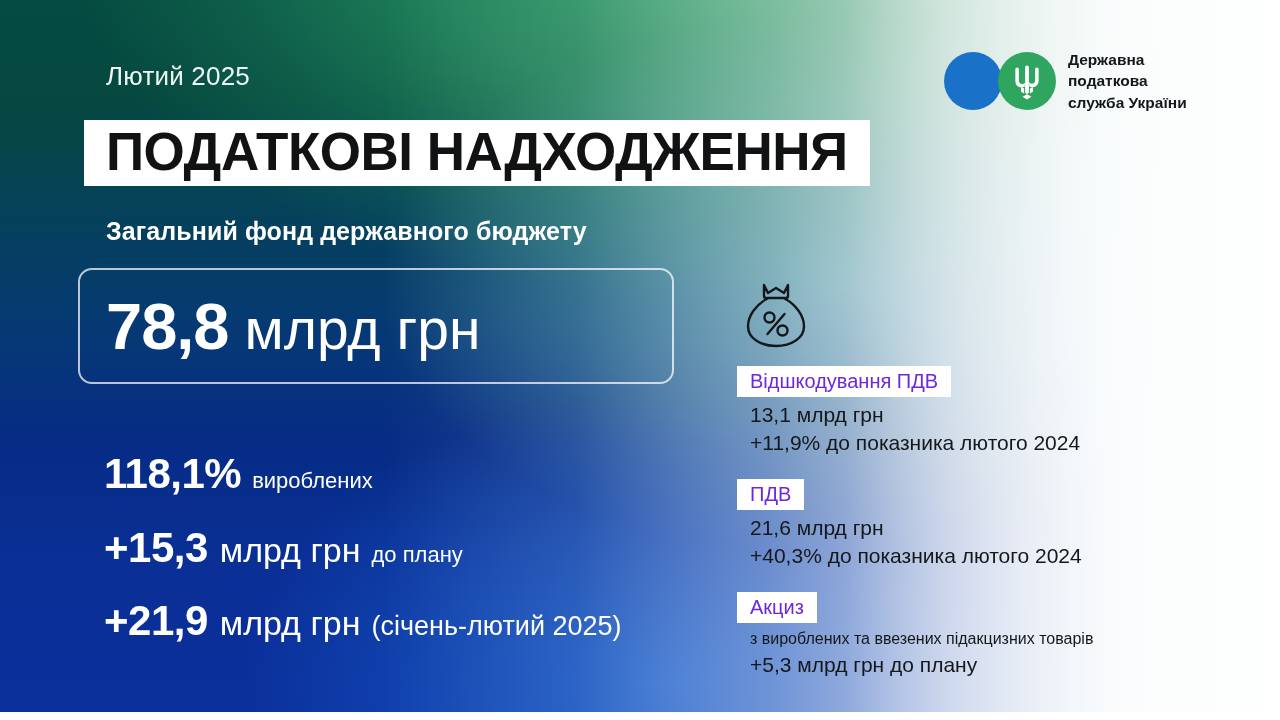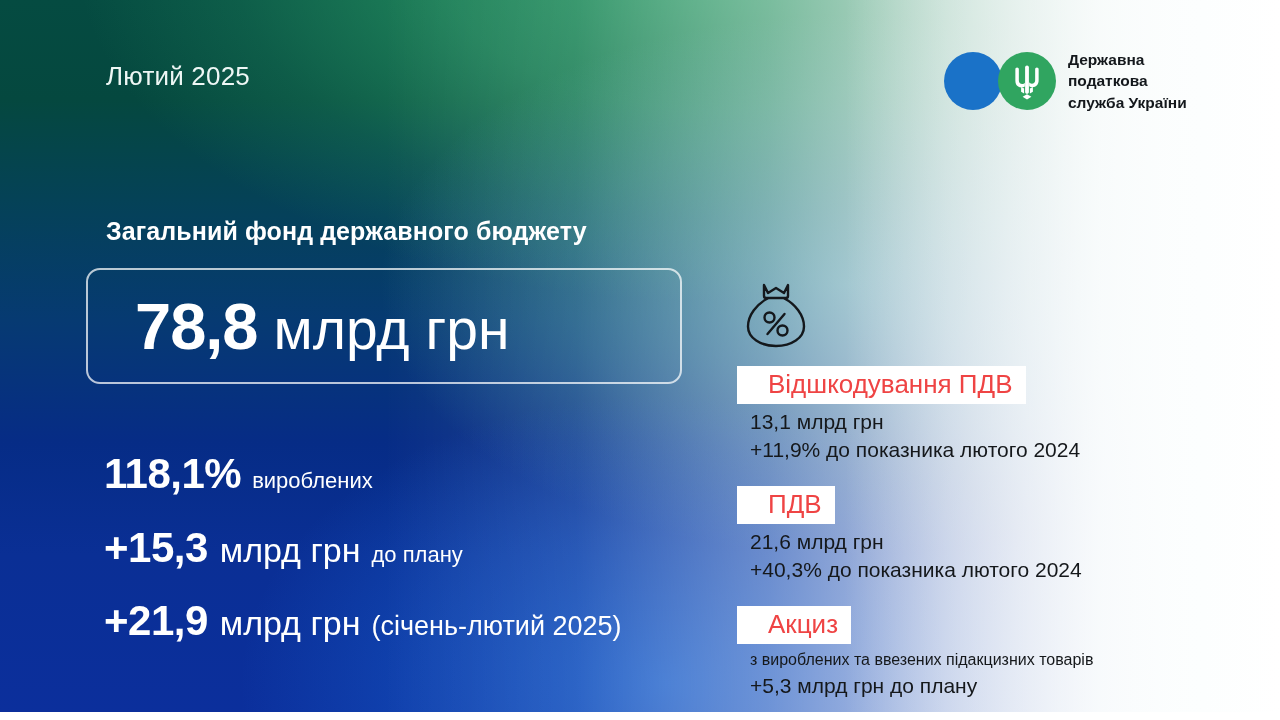--- a/index.html
+++ b/index.html
@@ -119,30 +119,29 @@
     font-size: 25px;
     font-weight: 700;
     color: #ffffff;
     letter-spacing: 0.1px;
     white-space: nowrap;
   }
 
   
   .hero-box {
     position: absolute;
-    left: 86px;
+    left: 78px;
     top: 268px;
     width: 596px;
     height: 116px;
     border: 2px solid rgba(255,255,255,0.72);
     border-radius: 14px;
     box-sizing: border-box;
     display: flex;
     align-items: center;
-    padding-left: 21px;
   }
   .hero-inner {
     display: flex;
     align-items: baseline;
     margin-left: 26px;
     white-space: nowrap;
   }
   .hero-value {
     font-size: 65px;
     font-weight: 800;
@@ -211,26 +210,25 @@
   }
   .card { margin-bottom: 22px; }
   .card:last-child { margin-bottom: 0; }
 
   .card-head-plate {
     display: inline-block;
     background: #ffffff;
     padding: 3px 13px 4px 13px;
   }
   .card-head-text {
-    font-size: 26px;
-    font-weight: 400;
-    color: #ef4444;
+    font-size: 20px;
+    font-weight: 400;
+    color: #6d28d9;
     line-height: 1.2;
     white-space: nowrap;
-    margin-left: 18px;
   }
   .card-lines { margin-top: 4px; padding-left: 13px; }
   .card-line {
     font-size: 21px;
     font-weight: 400;
     color: #15181b;
     line-height: 1.33;
     white-space: nowrap;
   }
   .card-line.small {
@@ -281,20 +279,23 @@
   <div class="bg-layer bg-green"></div>
   <div class="bg-layer bg-teal"></div>
   <div class="bg-layer bg-blue"></div>
   <div class="bg-layer bg-right"></div>
   <div class="bg-layer bg-white-edge"></div>
 
   <div class="content">
 
     <div class="month">Лютий 2025</div>
 
+    <div class="title-plate">
+      <div class="title-text">ПОДАТКОВІ НАДХОДЖЕННЯ</div>
+    </div>
 
     <div class="subtitle">Загальний фонд державного бюджету</div>
 
     <div class="hero-box">
       <div class="hero-inner">
         <span class="hero-value">78,8</span>
         <span class="hero-unit">млрд грн</span>
       </div>
     </div>
 

